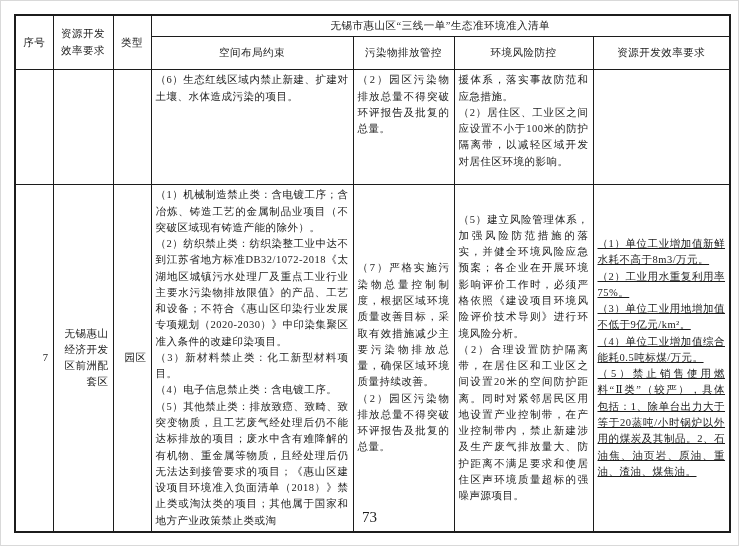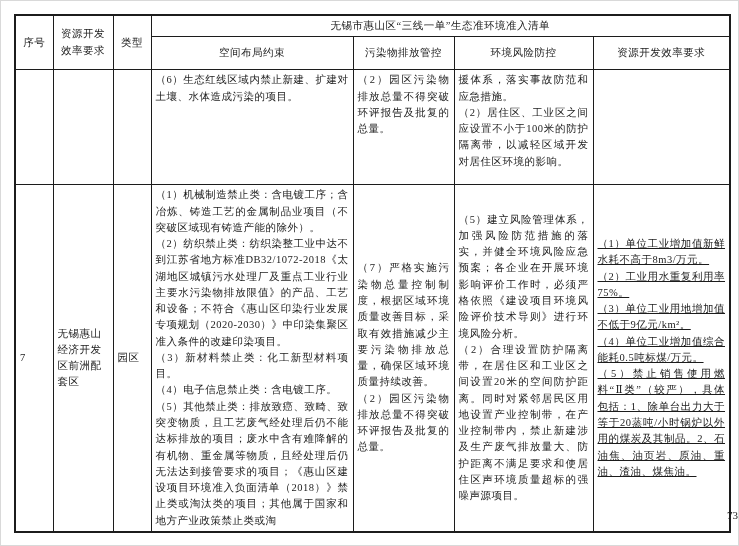--- a/index.html
+++ b/index.html
@@ -25,39 +25,39 @@
     box-sizing:border-box;
     font-size:10.5px;
     line-height:1.55;
     letter-spacing:0.5px;
     font-weight:normal;
   }
   table.doc{border:2px solid #1c1c1c;}
   th.hdr{font-weight:bold;text-align:center;vertical-align:middle;font-size:10.5px;}
   td.body-cell{vertical-align:top;text-align:justify;}
   td.v-mid{vertical-align:middle;}
-  td.center{text-align:left;vertical-align:middle;}
+  td.center{text-align:right;vertical-align:middle;}
   .multi{white-space:pre-line;}
   .col-seq{width:38px;}
   .col-unit{width:60px;}
   .col-type{width:38px;}
   .col-spatial{width:202px;}
   .col-pollution{width:101px;}
   .col-risk{width:139px;}
   .col-resource{width:137px;}
   tr.title-row{height:18px;}
   tr.subhdr-row{height:33px;}
   tr.row-partial{height:115px;}
   tr.row-main{height:312px;}
   .pollution-cell{letter-spacing:1.5px;}
   .risk-cell{letter-spacing:1px;}
   .resource-cell{letter-spacing:0.8px;text-decoration:underline;}
   .page-number{
     position:absolute;left:0;right:0;top:508px;
-    text-align:right;font-size:11px;color:#1c1c1c;
+    text-align:center;font-size:15px;color:#1c1c1c;
   }
 </style>
 </head>
 <body>
 
 <div class="page">
 
   <table class="doc">
     <colgroup>
       <col class="col-seq">

